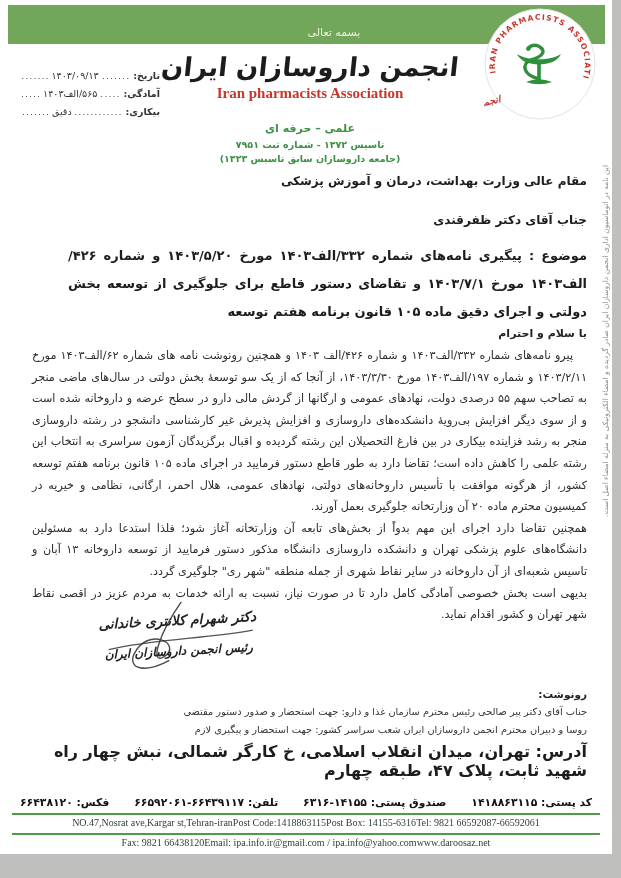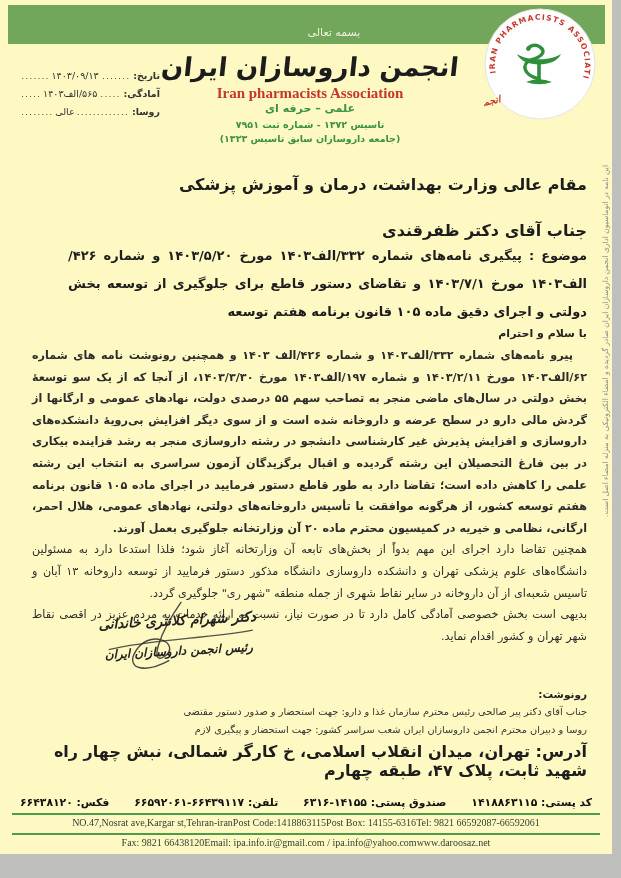--- a/index.html
+++ b/index.html
@@ -4,64 +4,64 @@
 <style>
   html,body{margin:0;padding:0;}
   body{
     width:621px;height:878px;position:relative;overflow:hidden;
     background:#bfbfbd;
     font-family:"DejaVu Sans",sans-serif;
     -webkit-font-smoothing:antialiased;
   }
   .page{
     position:absolute;left:0;top:0;width:612px;height:854px;
-    background:#fef9c3;
+    background:#ffffff;
   }
   
   .topbar{
     position:absolute;left:8px;top:5px;width:597px;height:39px;
     background:#72a75b;
     display:flex;align-items:flex-end;justify-content:center;
   }
   .bismillah{
     color:#eef3da;font-size:11px;padding-bottom:5px;margin-left:55px;
   }
   
   .logo{position:absolute;left:484px;top:8px;width:112px;height:112px;}
   
   .org-block{position:absolute;left:150px;top:52px;width:320px;text-align:center;direction:rtl;}
   .org-fa{font-size:26px;font-weight:bold;color:#1c1c1c;letter-spacing:1px;transform:skewX(-6deg);}
   .org-en{font-family:"Liberation Serif",serif;font-weight:bold;font-size:15px;color:#c5372c;margin-top:3px;}
-  .org-type{font-size:11px;font-weight:bold;color:#3c9144;margin-top:0;}
+  .org-type{font-size:11px;font-weight:bold;color:#3c9144;margin-top:20px;}
   .org-founded{font-size:9.5px;font-weight:bold;color:#3c9144;margin-top:4px;}
   .org-former{font-size:9.5px;font-weight:bold;color:#3c9144;margin-top:3px;}
   
   .meta{position:absolute;left:20px;top:70px;width:140px;direction:rtl;font-size:9.5px;color:#333;}
   .meta-row{display:flex;align-items:baseline;margin-bottom:7px;white-space:nowrap;}
   .meta-label{font-weight:bold;margin-left:3px;}
   .meta-leader{color:#555;letter-spacing:1px;overflow:hidden;}
   .meta-value{padding:0 2px;text-align:right;}
   
   .addressee{position:absolute;right:25px;top:172px;direction:rtl;text-align:right;color:#1d1d1d;}
-  .addressee div{font-weight:bold;font-size:16px;line-height:1.6;}
+  .addressee div{font-weight:bold;font-size:12px;line-height:1.6;}
   .addressee div + div{margin-top:20px;}
   
   .subject{
     position:absolute;right:25px;left:68px;top:242px;direction:rtl;
     text-align:justify;font-weight:bold;font-size:13px;line-height:2.15;color:#1d1d1d;
   }
   
   .salutation{position:absolute;right:25px;top:327px;direction:rtl;font-size:11px;font-weight:bold;color:#222;}
   
   .body-text{
     position:absolute;right:25px;left:32px;top:345px;direction:rtl;
     text-align:justify;font-size:11.2px;line-height:1.93;color:#2c2c2c;
   }
   .body-text p{margin:0;}
-  .body-text p:first-child{text-indent:14px;font-weight:bold;}
+  .body-text p:first-child{text-indent:14px;}
   
   .signature{position:absolute;left:78px;top:612px;width:200px;text-align:center;transform:rotate(-3deg);color:#222;}
   .sig-name{font-size:13.5px;font-weight:bold;font-style:italic;direction:rtl;}
   .sig-title{font-size:12px;font-weight:bold;font-style:italic;direction:rtl;margin-top:16px;}
   .sig-scribble{position:absolute;left:10px;top:-18px;width:180px;height:90px;pointer-events:none;}
   
   .cc{position:absolute;right:25px;left:32px;top:688px;direction:rtl;color:#333;}
   .cc-label{font-weight:bold;font-size:10.5px;margin-bottom:3px;color:#222;}
   .cc-item{font-size:9.8px;line-height:1.85;}
   .cc-address{font-weight:bold;font-size:16px;margin-top:3px;color:#1d1d1d;}
@@ -131,23 +131,23 @@
       <span class="meta-value">۱۴۰۳/۰۹/۱۳</span>
       <span class="meta-leader">........</span>
     </div>
     <div class="meta-row">
       <span class="meta-label">آمادگی:</span>
       <span class="meta-leader">........</span>
       <span class="meta-value">۵۶۵/الف۱۴۰۳</span>
       <span class="meta-leader">........</span>
     </div>
     <div class="meta-row">
-      <span class="meta-label">روسا:</span>
+      <span class="meta-label">بیکاری:</span>
       <span class="meta-leader">.............</span>
-      <span class="meta-value">عالی</span>
+      <span class="meta-value">دقیق</span>
       <span class="meta-leader">........</span>
     </div>
   </div>
 
   <div class="addressee">
     <div>مقام عالی وزارت بهداشت، درمان و آموزش پزشکی</div>
     <div>جناب آقای دکتر  ظفرقندی</div>
   </div>
 
   <div class="subject">موضوع : پیگیری نامه‌های شماره ۳۳۲/الف۱۴۰۳ مورخ ۱۴۰۳/۵/۲۰ و شماره ۴۲۶/الف۱۴۰۳ مورخ ۱۴۰۳/۷/۱ و تقاضای دستور قاطع برای جلوگیری از توسعه بخش دولتی و اجرای دقیق ماده ۱۰۵ قانون برنامه هفتم توسعه</div>

